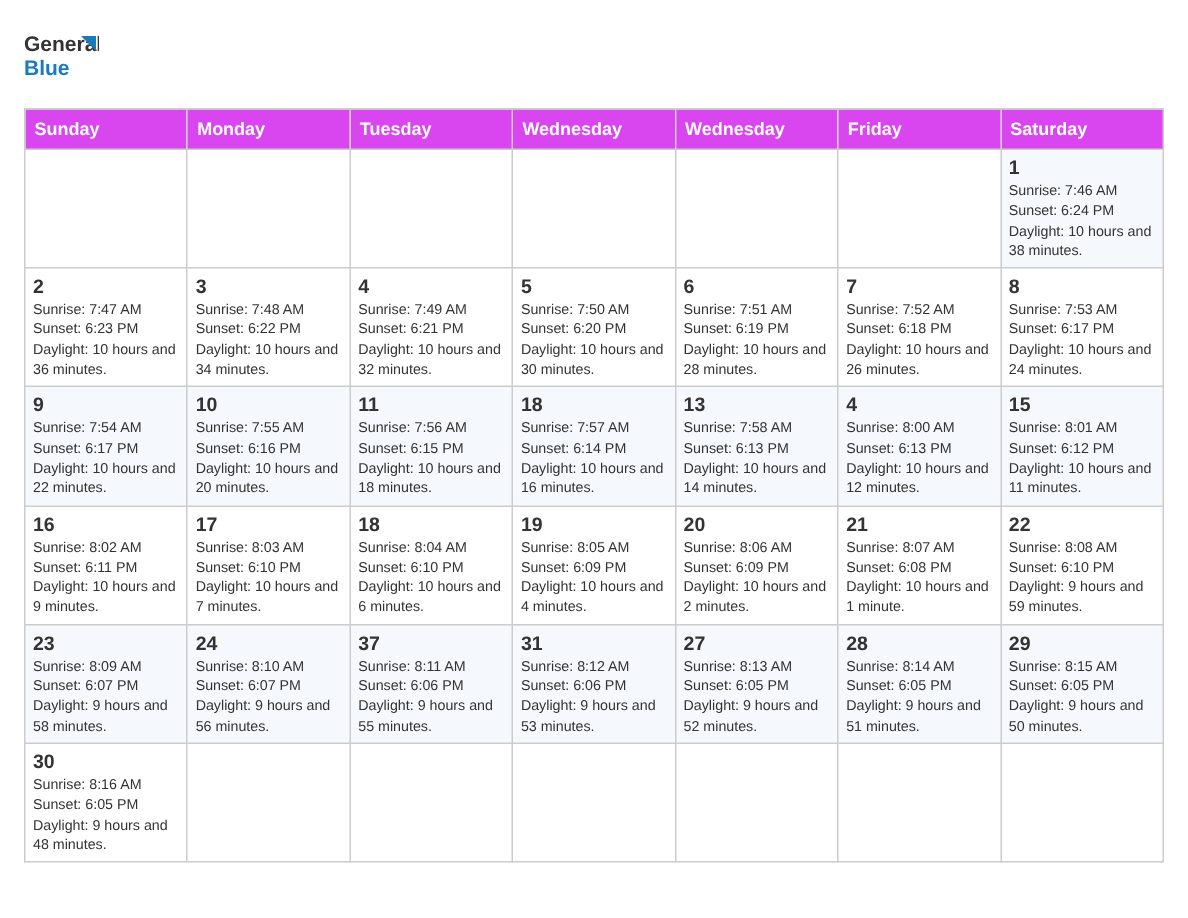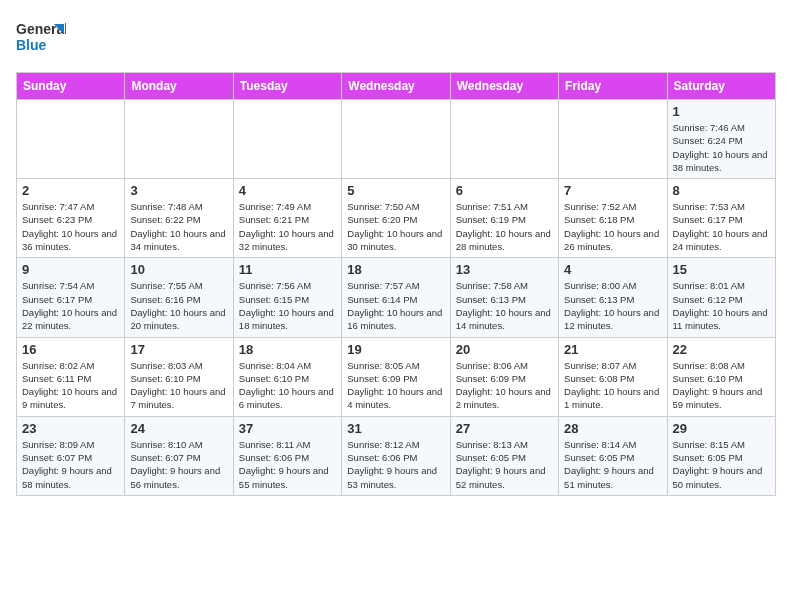--- a/index.html
+++ b/index.html
@@ -290,14 +290,28 @@
 Sunset: 6:05 PM
 Daylight: 9 hours and 51 minutes.</div>
         </td>
         <td>
           <span class="day-num">29</span>
           <div class="day-info">Sunrise: 8:15 AM
 Sunset: 6:05 PM
 Daylight: 9 hours and 50 minutes.</div>
         </td>
       </tr>
+      <tr>
+        <td>
+          <span class="day-num">30</span>
+          <div class="day-info">Sunrise: 8:16 AM
+Sunset: 6:05 PM
+Daylight: 9 hours and 48 minutes.</div>
+        </td>
+        <td class="empty-cell"></td>
+        <td class="empty-cell"></td>
+        <td class="empty-cell"></td>
+        <td class="empty-cell"></td>
+        <td class="empty-cell"></td>
+        <td class="empty-cell"></td>
+      </tr>
     </tbody>
 </table>
 
 </body></html>

